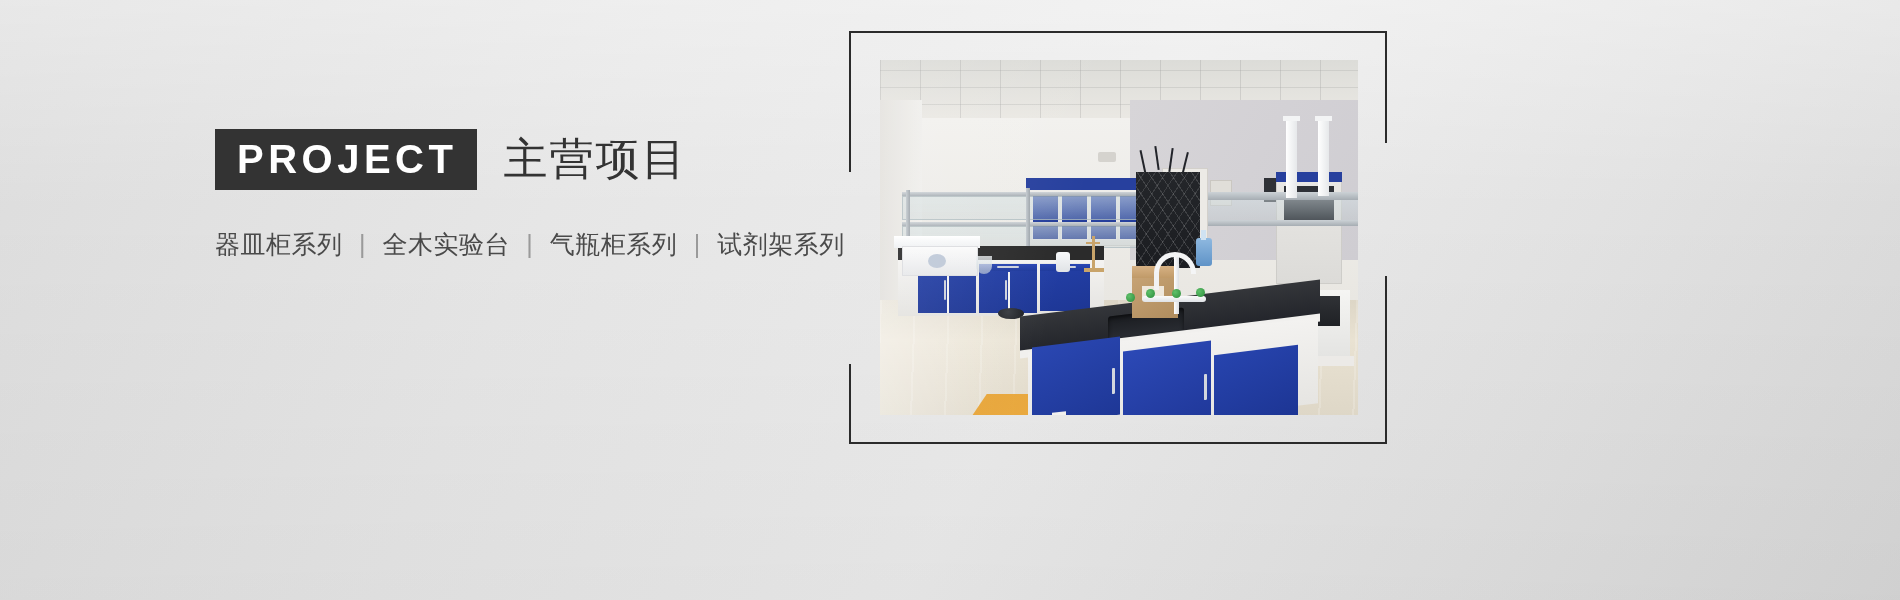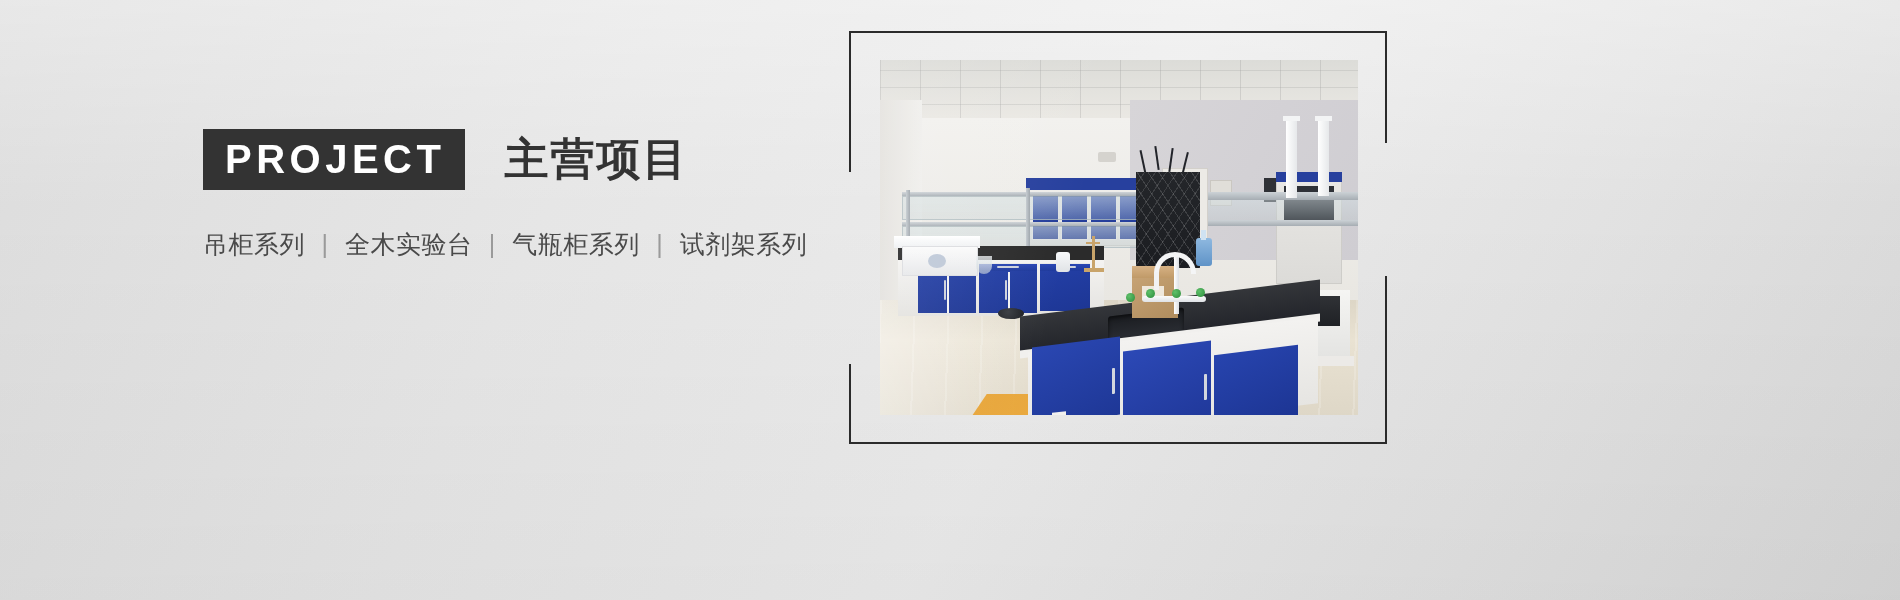--- a/index.html
+++ b/index.html
@@ -22,32 +22,32 @@
     background:linear-gradient(118deg,#dcdcdc 0%,#e6e6e6 30%,#ececec 55%,#e2e2e2 78%,#d7d7d7 100%);
     opacity:.95;
   }
   #banner::after{
     content:""; position:absolute; inset:0;
     background:linear-gradient(to bottom,rgba(255,255,255,.35) 0%,rgba(255,255,255,0) 35%,rgba(0,0,0,.035) 100%);
   }
 
   
   #text-col{
-    position:absolute; left:203px; top:128px; width:660px; z-index:5;
+    position:absolute; left:215px; top:128px; width:660px; z-index:5;
   }
   #title-row{ display:flex; align-items:center; height:62px; }
   #project-badge{
     background:#333333; color:#ffffff;
     font-size:40px; font-weight:bold; letter-spacing:4.5px;
     padding:10px 20px 11px 22px; line-height:1;
     display:inline-block;
   }
   #cn-title{
-    font-size:44px; font-weight:bold; color:#333333;
-    margin-left:39px; letter-spacing:2px; line-height:1;
+    font-size:44px; font-weight:normal; color:#333333;
+    margin-left:26px; letter-spacing:2px; line-height:1;
     white-space:nowrap;
   }
 
   #cat-list{ margin-top:32px; }
   .cat-line{
     font-size:25px; color:#4a4a4a; line-height:1.78;
     letter-spacing:.5px; white-space:nowrap;
   }
   .cat-item{ }
   .cat-sep{ color:#9a9a9a; padding:0 9px; font-weight:300; }
@@ -276,21 +276,21 @@
 
     <div id="title-row">
       <span id="project-badge">PROJECT</span>
       <h1 id="cn-title">主营项目</h1>
     </div>
 
     <div id="cat-list">
 
 
       <div class="cat-line">
-        <span class="cat-item">吊柜系列</span>
+        <span class="cat-item">器皿柜系列</span>
         <span class="cat-sep">|</span>
         <span class="cat-item">全木实验台</span>
         <span class="cat-sep">|</span>
         <span class="cat-item">气瓶柜系列</span>
         <span class="cat-sep">|</span>
         <span class="cat-item">试剂架系列</span>
       </div>
 
 
     </div>

